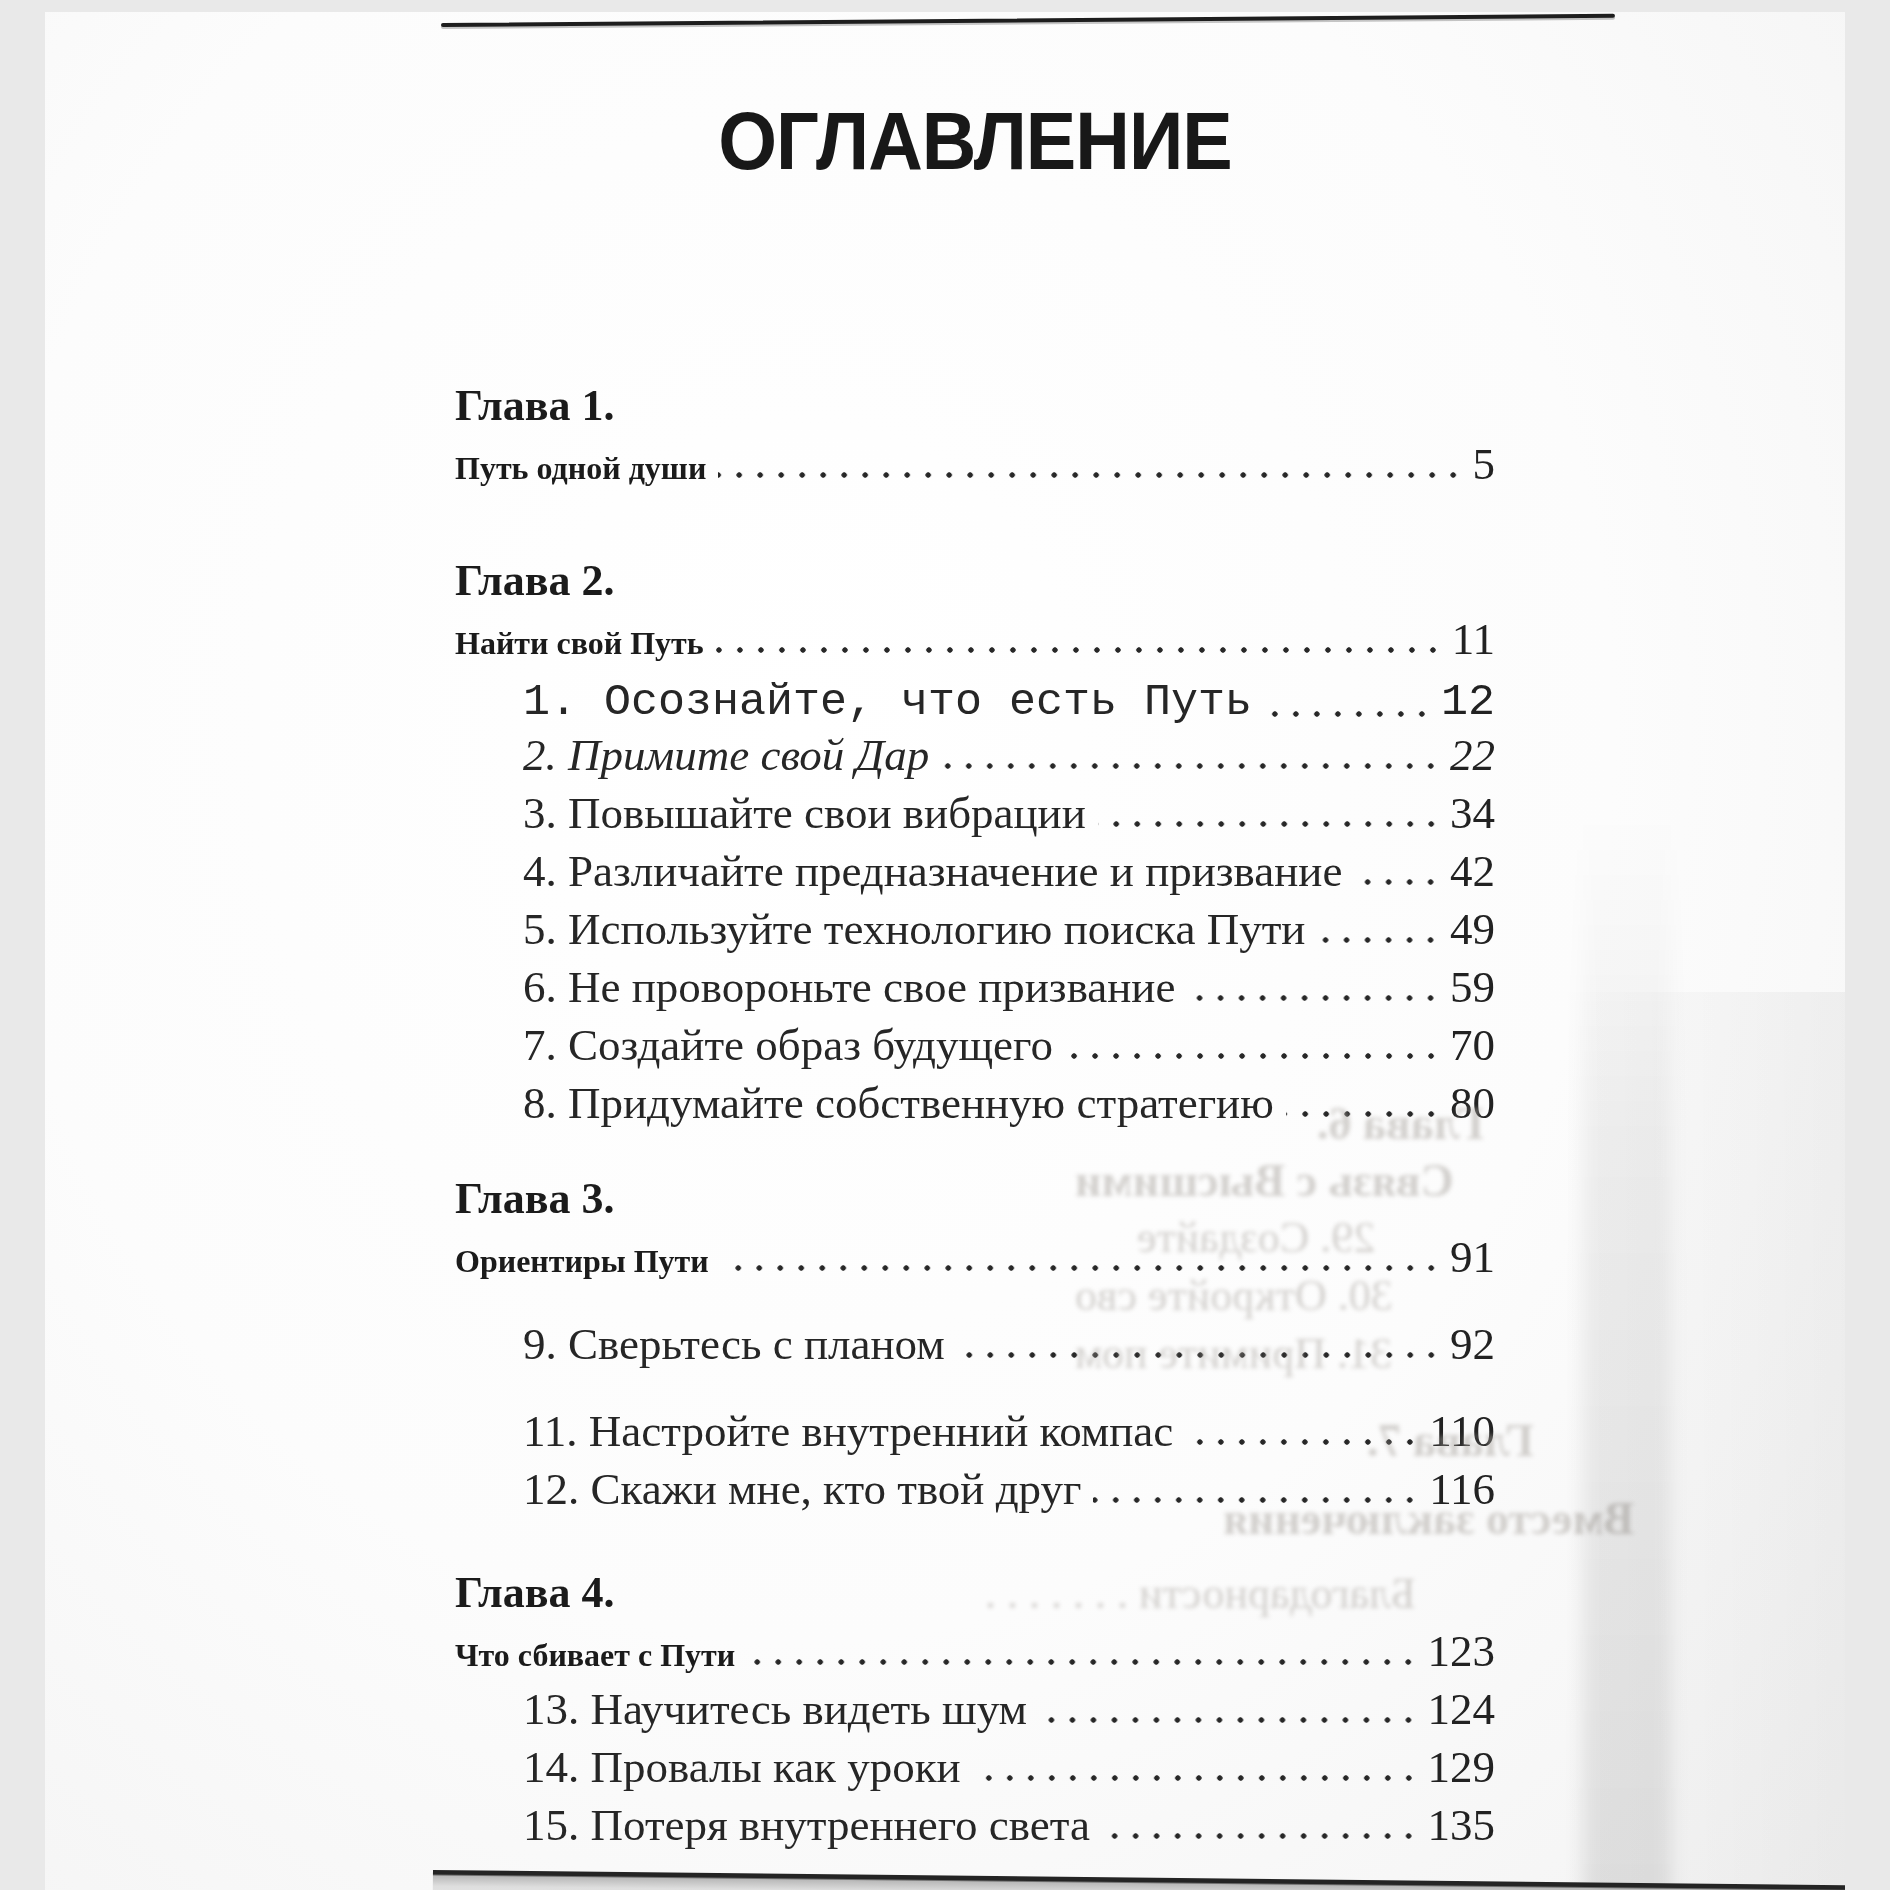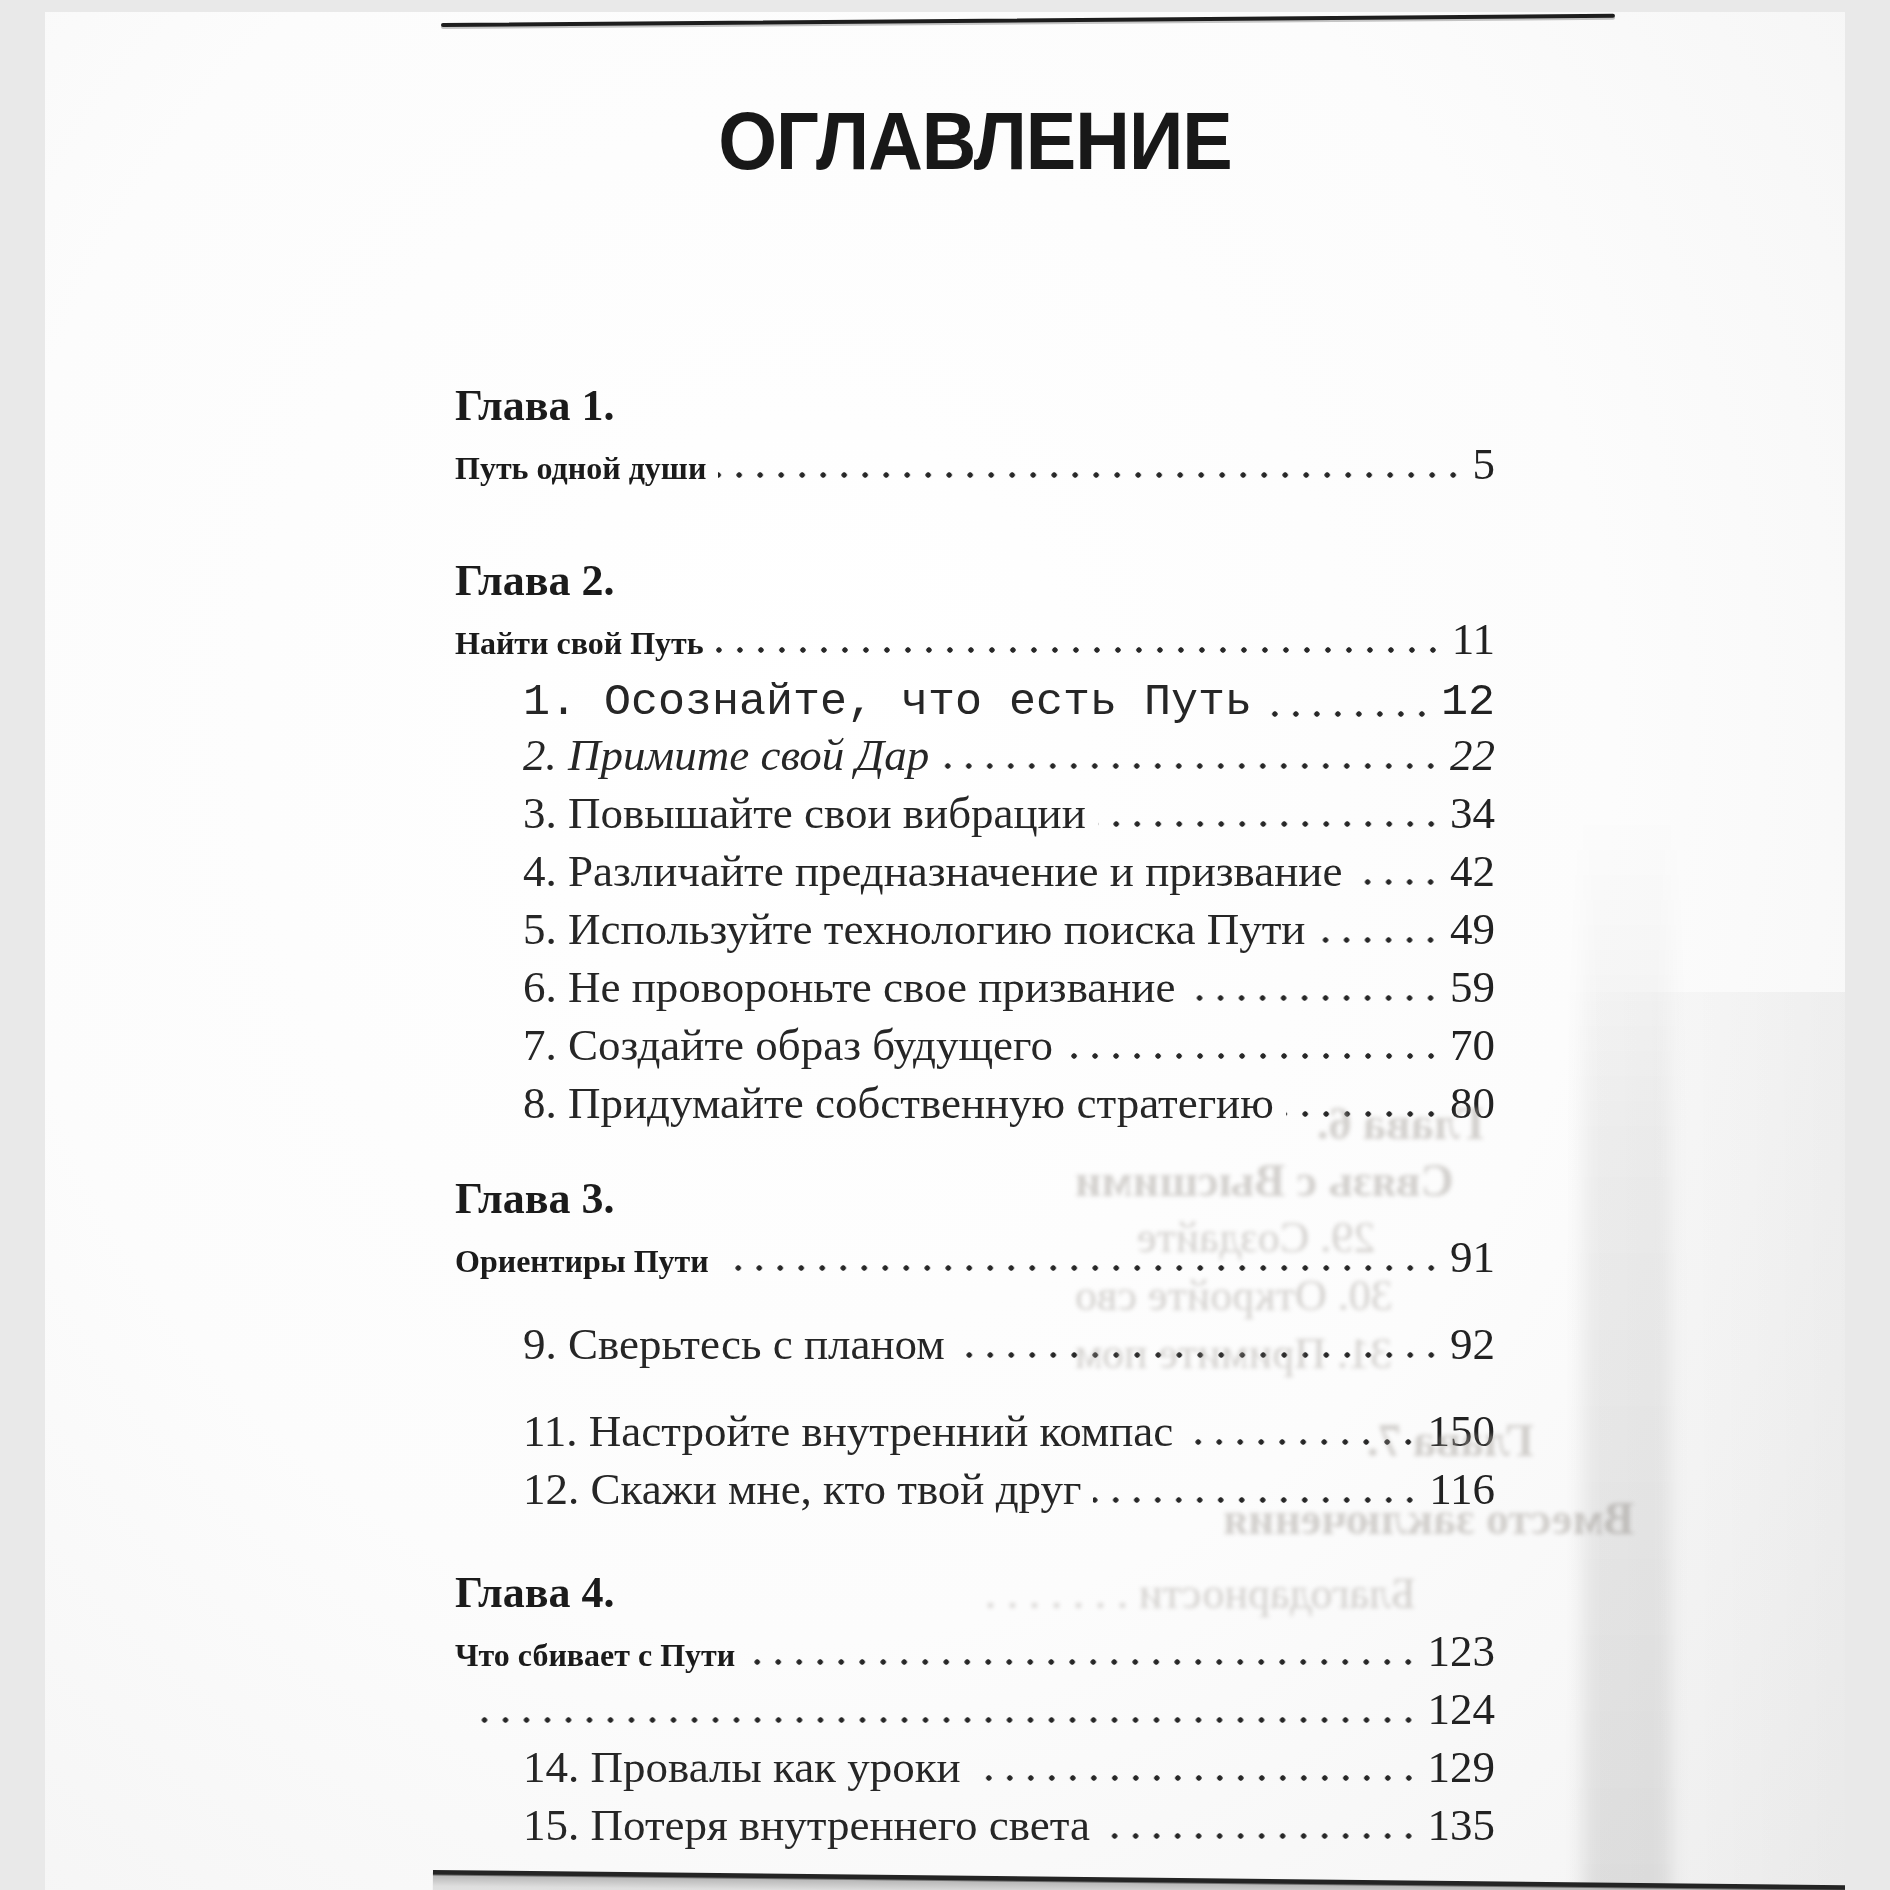--- a/index.html
+++ b/index.html
@@ -141,34 +141,35 @@
         <span class="num">91</span>
       </div>
       <div class="row item" style="top: 1305px; justify-content: center;">
         <span class="lbl">9. Сверьтесь с планом</span>
         <span class="dots"></span>
         <span class="num">92</span>
       </div>
       <div class="row item" style="top: 1392px;">
         <span class="lbl">11. Настройте внутренний компас</span>
         <span class="dots"></span>
-        <span class="num">150</span>
+        <span class="num">110</span>
       </div>
       <div class="row item" style="top: 1450px;">
         <span class="lbl">12. Скажи мне, кто твой друг</span>
         <span class="dots"></span>
         <span class="num">116</span>
       </div>
       <div class="row head" style="top: 1554px;">Глава 4.</div>
       <div class="row ctitle" style="top: 1612px;">
         <span class="lbl">Что сбивает с Пути</span>
         <span class="dots"></span>
         <span class="num">123</span>
       </div>
       <div class="row item" style="top: 1670px;">
+        <span class="lbl">13. Научитесь видеть шум</span>
         <span class="dots"></span>
         <span class="num">124</span>
       </div>
       <div class="row item" style="top: 1728px;">
         <span class="lbl">14. Провалы как уроки</span>
         <span class="dots"></span>
         <span class="num">129</span>
       </div>
       <div class="row item" style="top: 1786px;">
         <span class="lbl">15. Потеря внутреннего света</span>

